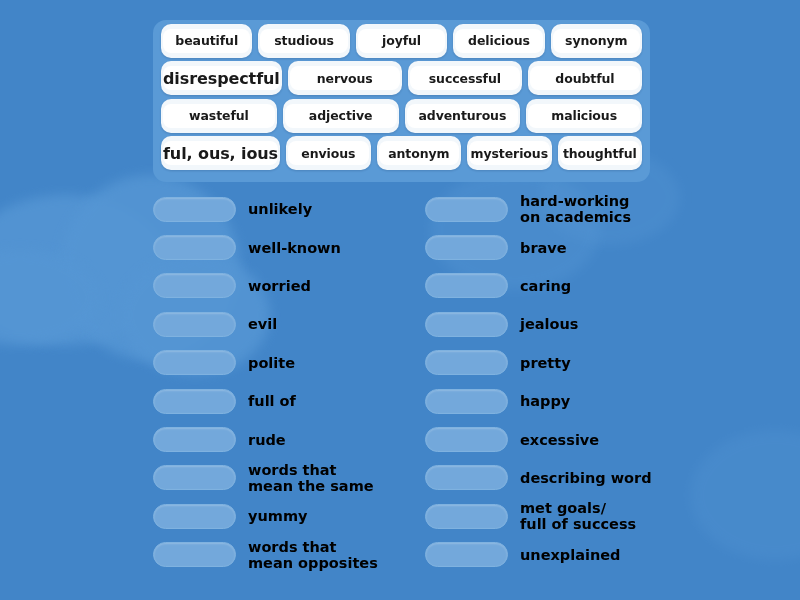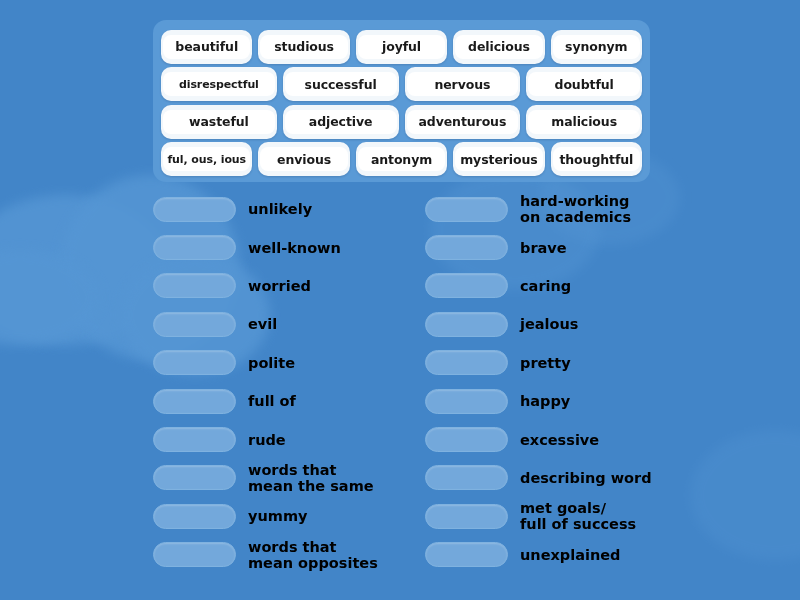--- a/index.html
+++ b/index.html
@@ -41,21 +41,21 @@
 
   
   .word-bank {
     position: absolute;
     left: 153px;
     top: 20px;
     width: 497px;
     height: 162px;
     background: #5a9ad6;
     border-radius: 13px;
-    padding: 8px 5px;
+    padding: 2px 5px;
   }
 
   .bank-row {
     display: flex;
     height: 37.5px;
     align-items: center;
   }
 
   
   .tile {
@@ -107,21 +107,21 @@
   .tile .tile-label {
     position: relative;
     z-index: 2;
     color: #1a1a1a;
     font-size: 12.5px;
     font-weight: bold;
     letter-spacing: -.1px;
     white-space: nowrap;
     padding: 0 3px;
   }
-  .tile.narrow .tile-label { font-size: 11px; }
+  .tile.narrow .tile-label { font-size: 16px; }
 
   
   .columns {
     position: absolute;
     left: 0;
     top: 190px;
     width: 800px;
   }
   .col {
     position: absolute;
@@ -200,26 +200,26 @@
     </div>
     <div class="bank-row">
       <div class="tile narrow">
         <div class="cloud-bumps"></div>
         <div class="cloud-body"></div>
         <span class="tile-label">disrespectful</span>
       </div>
       <div class="tile">
         <div class="cloud-bumps"></div>
         <div class="cloud-body"></div>
+        <span class="tile-label">nervous</span>
+      </div>
+      <div class="tile">
+        <div class="cloud-bumps"></div>
+        <div class="cloud-body"></div>
         <span class="tile-label">successful</span>
-      </div>
-      <div class="tile">
-        <div class="cloud-bumps"></div>
-        <div class="cloud-body"></div>
-        <span class="tile-label">nervous</span>
       </div>
       <div class="tile">
         <div class="cloud-bumps"></div>
         <div class="cloud-body"></div>
         <span class="tile-label">doubtful</span>
       </div>
     </div>
     <div class="bank-row">
       <div class="tile">
         <div class="cloud-bumps"></div>

